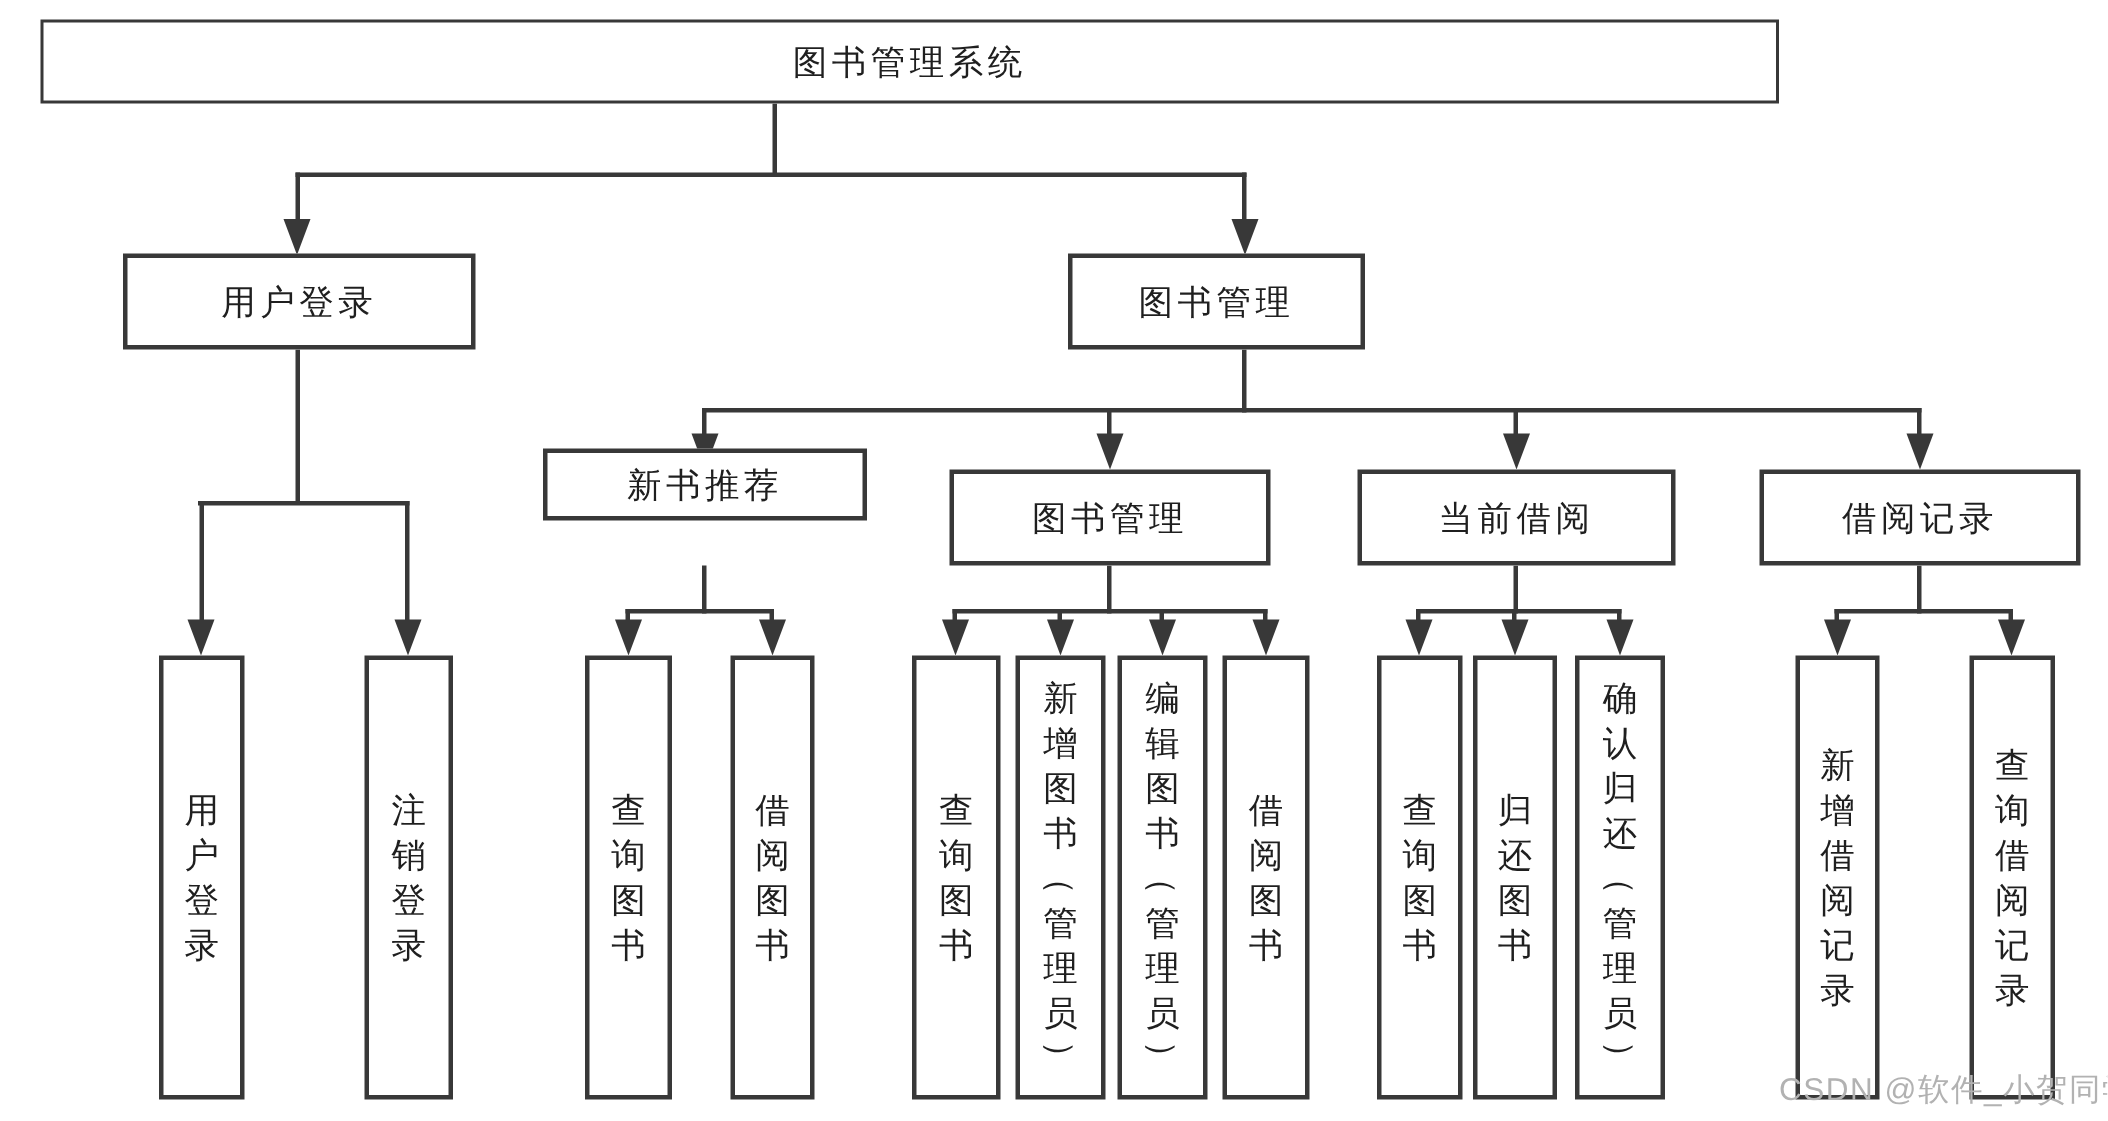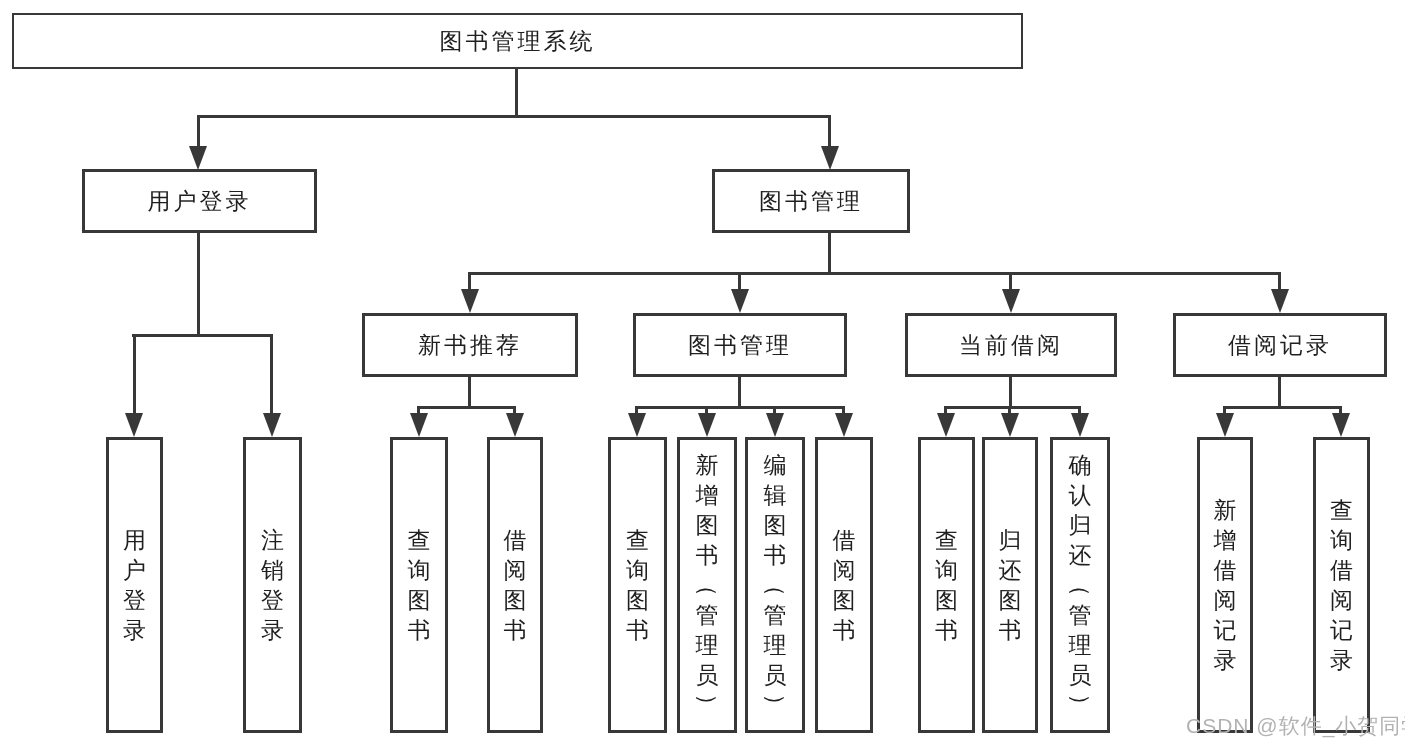--- a/index.html
+++ b/index.html
@@ -133,32 +133,32 @@
       <div class="ar" style="left: 698px; top: 413px;"></div>
       <div class="ar" style="left: 766px; top: 413px;"></div>
       <div class="ar" style="left: 835px; top: 413px;"></div>
       <div class="ar" style="left: 937px; top: 413px;"></div>
       <div class="ar" style="left: 1001px; top: 413px;"></div>
       <div class="ar" style="left: 1071px; top: 413px;"></div>
       <div class="ar" style="left: 1216px; top: 413px;"></div>
       <div class="ar" style="left: 1332px; top: 413px;"></div>
     </div>
 
-  <div class="box h root" style="left:12px;top:13px;width:1011px;height:56px">
+  <div class="box h root" style="left:27px;top:13px;width:1159px;height:56px">
     <span class="lbl">图书管理系统</span>
   </div>
 
   <div class="box h" style="left:82px;top:169px;width:235px;height:64px">
     <span class="lbl">用户登录</span>
   </div>
   <div class="box h" style="left:712px;top:169px;width:198px;height:64px">
     <span class="lbl">图书管理</span>
   </div>
 
-  <div class="box h" style="left:362px;top:313px;width:216px;height:64px">
+  <div class="box h" style="left:362px;top:299px;width:216px;height:48px">
     <span class="lbl">新书推荐</span>
   </div>
   <div class="box h" style="left:633px;top:313px;width:214px;height:64px">
     <span class="lbl">图书管理</span>
   </div>
   <div class="box h" style="left:1173px;top:313px;width:214px;height:64px">
     <span class="lbl">借阅记录</span>
   </div>
   <div class="box h" style="left:905px;top:313px;width:212px;height:64px">
     <span class="lbl">当前借阅</span>

